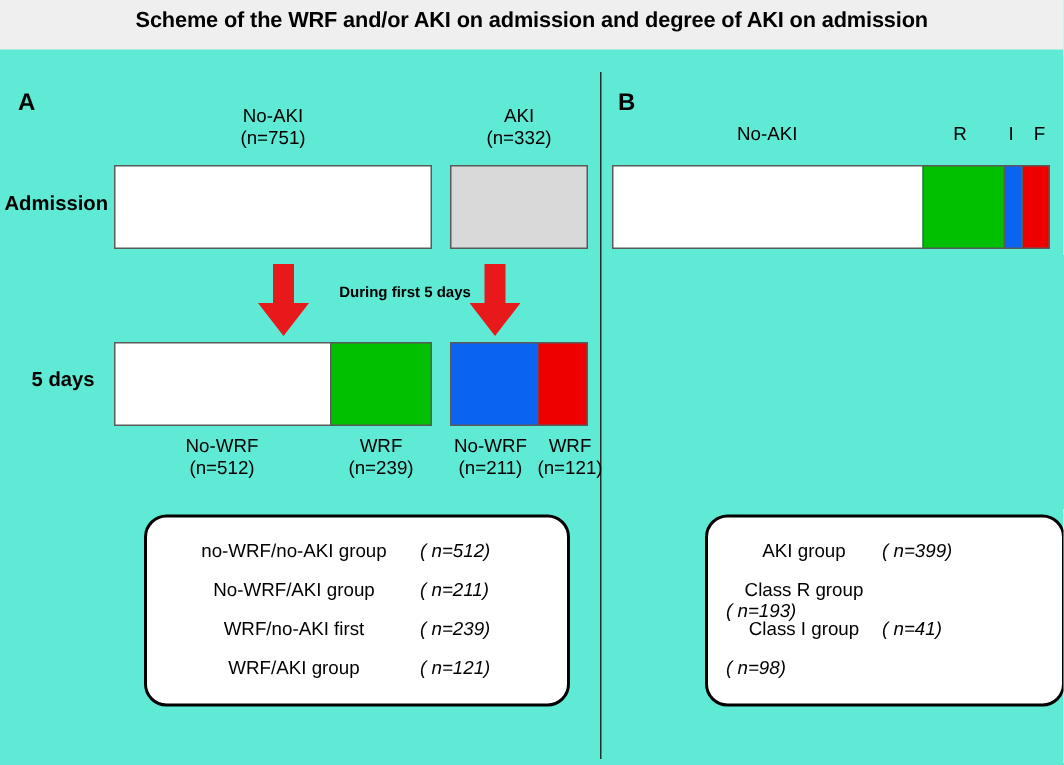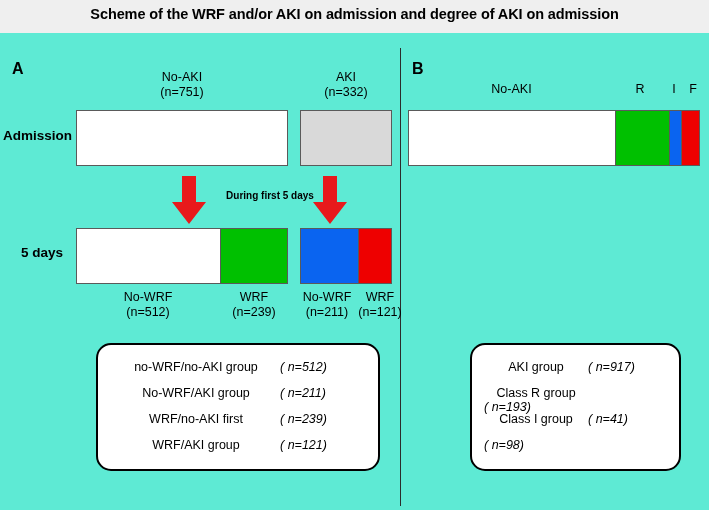--- a/index.html
+++ b/index.html
@@ -179,21 +179,21 @@
 
   
   .legend-box {
     position: absolute;
     box-sizing: border-box;
     border: 2.2px solid #000000;
     border-radius: 15px;
     background: #ffffff;
   }
   #legend-a { left: 96px;  top: 343px; width: 284px; height: 128px; }
-  #legend-b { left: 470px; top: 343px; width: 211px; height: 128px; }
+  #legend-b { left: 470px; top: 343px; width: 240px; height: 128px; }
 
   .legend-row {
     position: absolute;
     display: flex;
     align-items: flex-start;
     font-size: 12.5px;
     white-space: nowrap;
   }
   .legend-row .lbl {
     text-align: center;
@@ -309,21 +309,21 @@
   <div class="tick-label" id="cap-f-b">F</div>
 
   <div class="box" id="box-b-noaki"></div>
   <div class="box" id="box-b-r" style="background: rgb(0, 192, 0);"></div>
   <div class="box" id="box-b-i" style="background: rgb(10, 100, 240);"></div>
   <div class="box" id="box-b-f" style="background: rgb(238, 0, 0);"></div>
 
   <div class="legend-box" id="legend-b">
     <div class="legend-row" id="lb-row-0">
       <span class="lbl">AKI group</span>
-      <span class="cnt ital">( n=917)</span>
+      <span class="cnt ital">( n=399)</span>
     </div>
     <div class="legend-row" id="lb-row-1">
       <span class="lbl">Class R group</span>
       <span class="cnt ital">( n=193)</span>
     </div>
     <div class="legend-row" id="lb-row-2">
       <span class="lbl">Class I group</span>
       <span class="cnt ital">( n=41)</span>
     </div>
     <div class="legend-row" id="lb-row-3">

